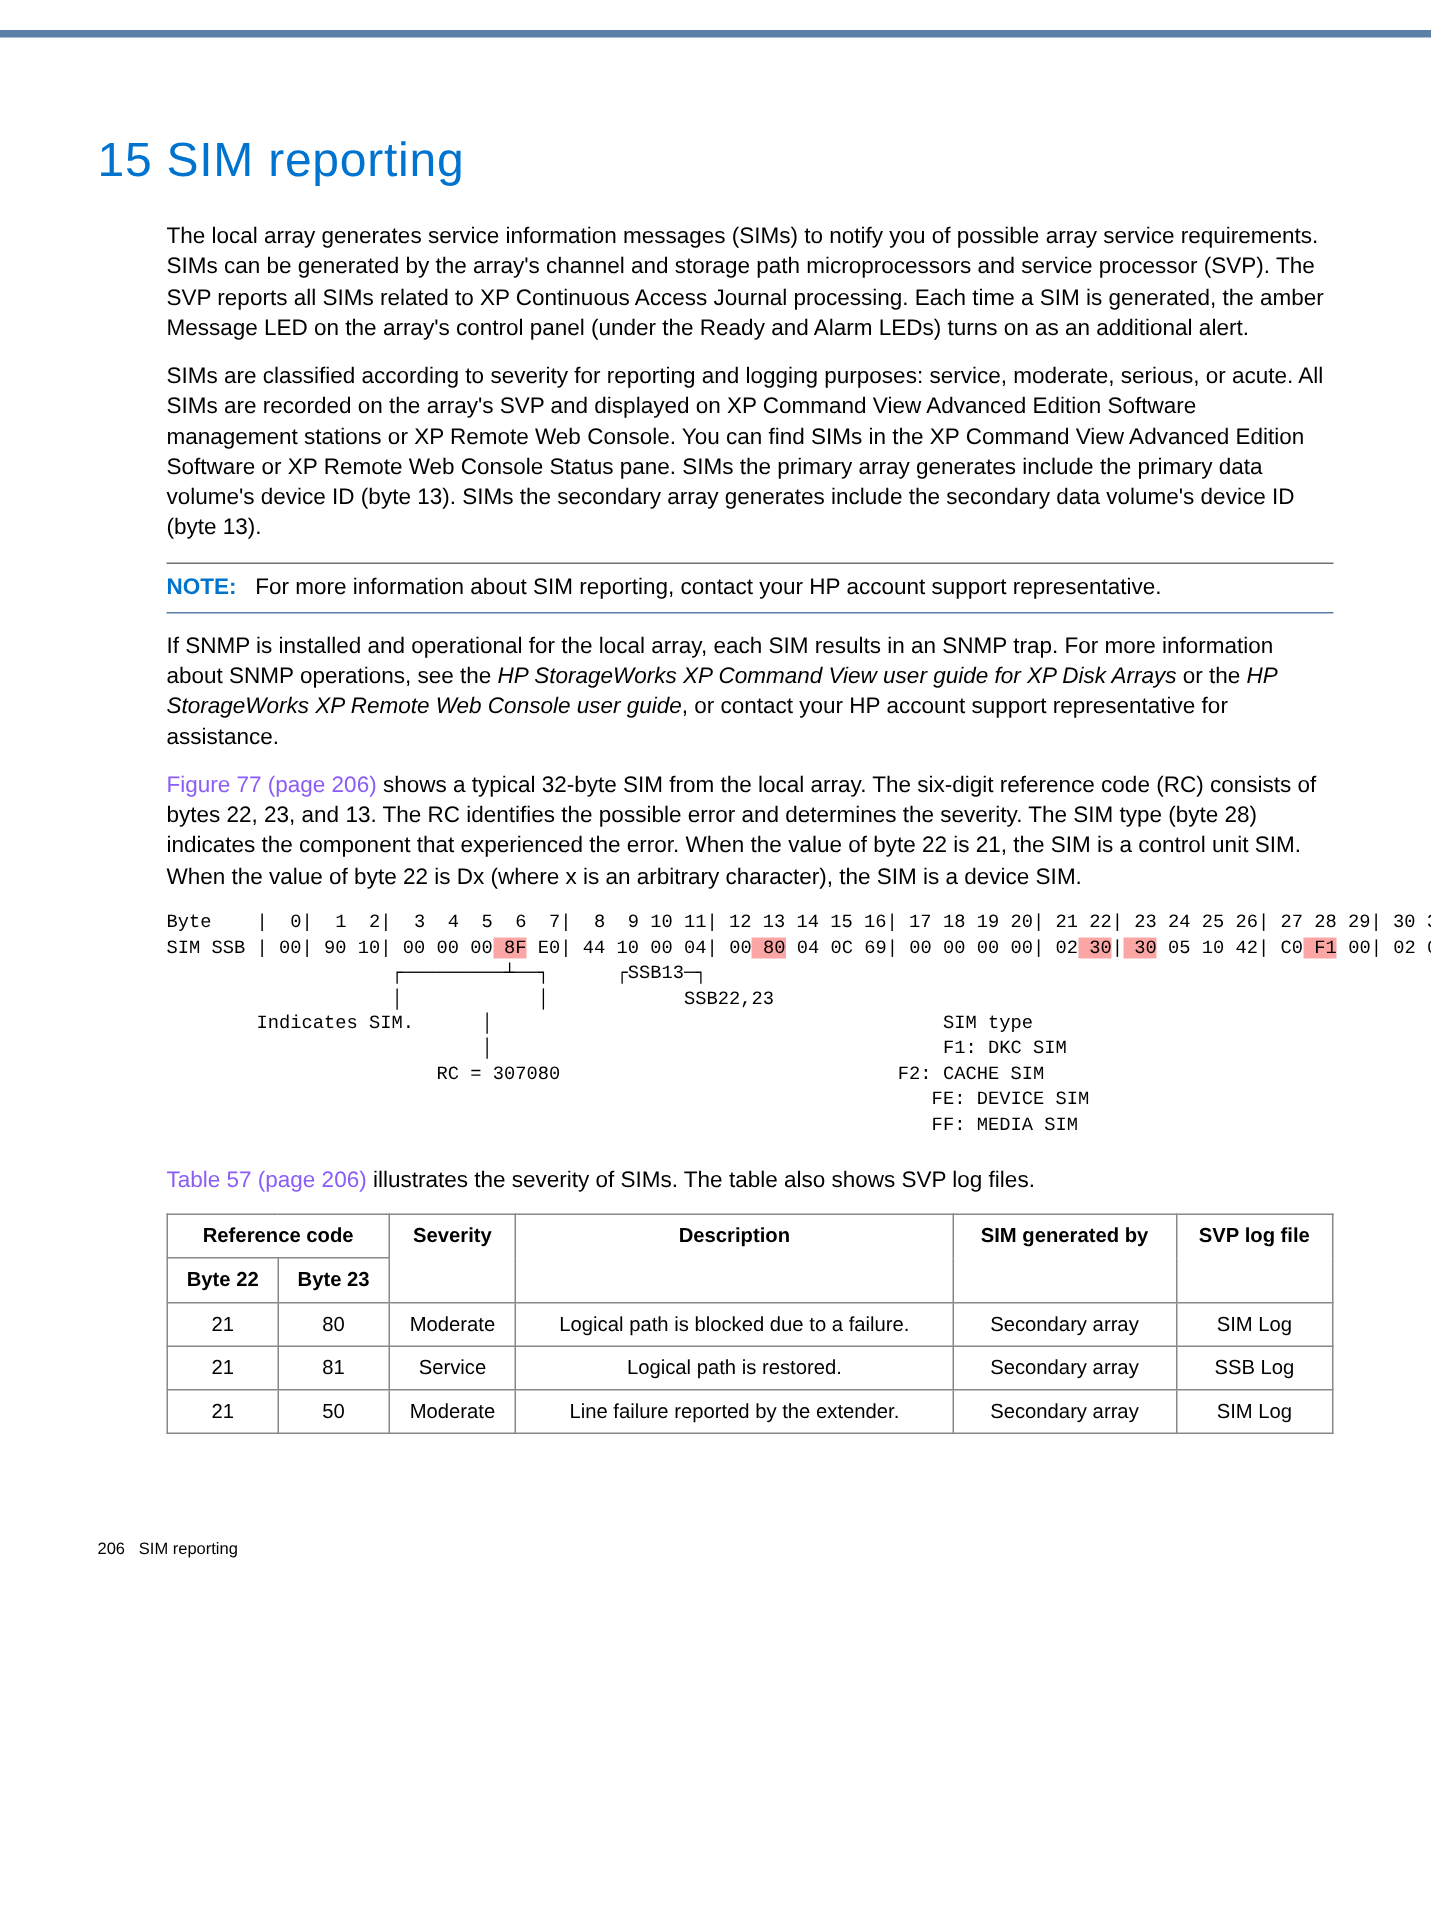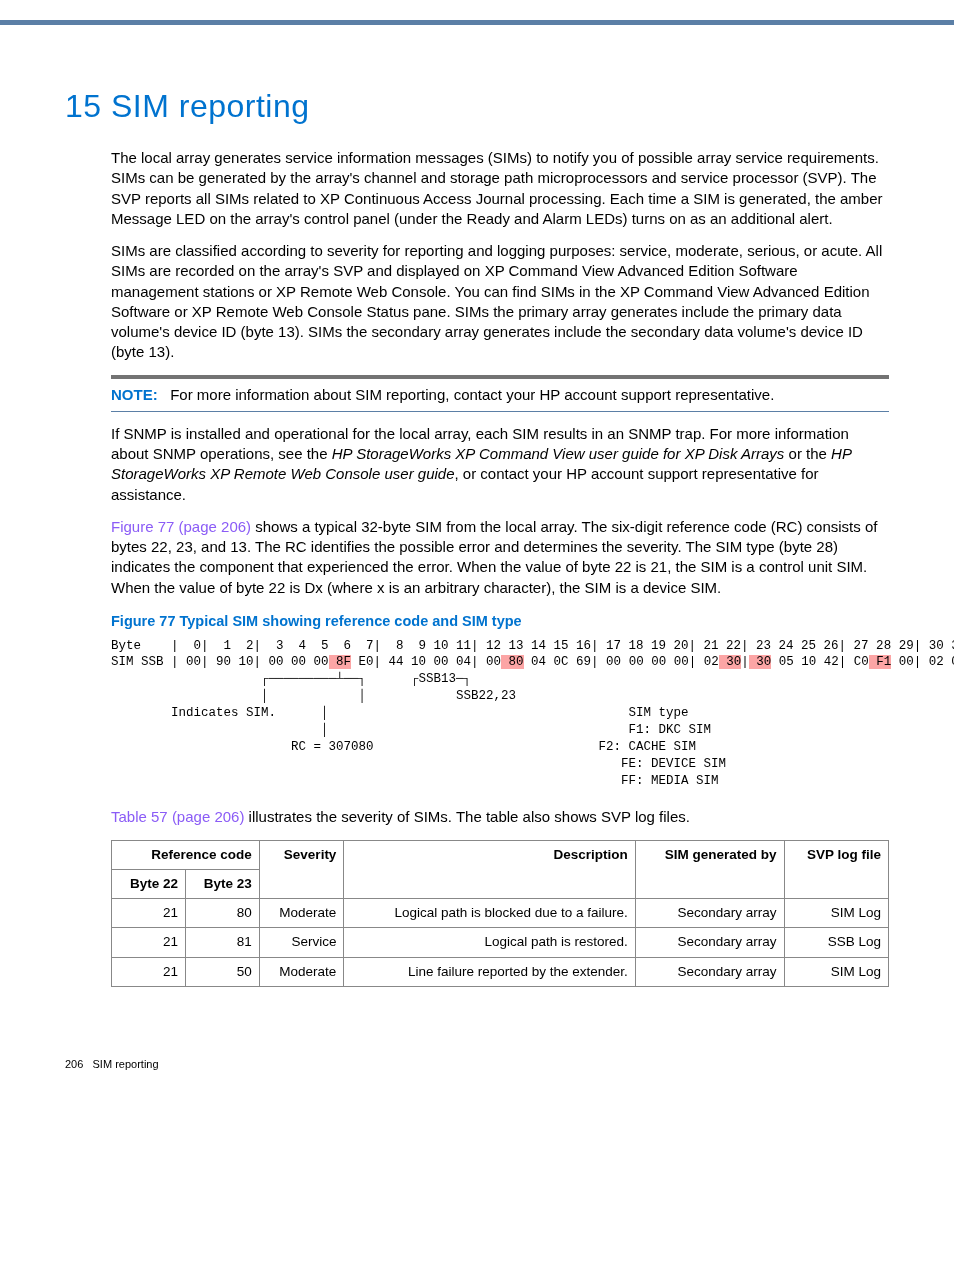--- a/index.html
+++ b/index.html
@@ -21,21 +21,21 @@
   h1.chapter {
     color: #0073cf;
     font-weight: 300;
     font-size: 32px;
     margin: 10px 0 20px 0;
     letter-spacing: 0.5px;
   }
   .body-text { margin-left: 46px; }
   p { margin: 0 0 12px 0; }
   .note-block {
-    border-top: 4px solid #737373;
+    border-top: 1px solid #737373;
     border-bottom: 1px solid #5b7fa6;
     padding: 6px 0;
     margin: 10px 0 12px 0;
   }
   .note-label { color: #0073cf; font-weight: bold; }
   a.xref, span.xref { color: #8b5cf6; text-decoration: none; }
   .italic { font-style: italic; }
   .fig-title, .tbl-title {
     color: #0073cf;
     font-weight: bold;
@@ -52,21 +52,21 @@
   .hl { background: #fca5a5; }
   table.data {
     border-collapse: collapse;
     width: 100%;
     font-size: 13.5px;
     margin-top: 4px;
   }
   table.data th, table.data td {
     border: 1px solid #888;
     padding: 5px 7px;
-    text-align: right;
+    text-align: center;
     vertical-align: top;
   }
   table.data th { font-weight: bold; }
   .footer {
     margin-top: 70px;
     font-size: 11px;
     padding-left: 0;
   }
 </style>
 </head>
@@ -88,21 +88,20 @@
     </div>
 
     <p>
       <span>If SNMP is installed and operational for the local array, each SIM results in an SNMP trap. For more information about SNMP operations, see the </span><span class="italic">HP StorageWorks XP Command View user guide for XP Disk Arrays</span><span> or the </span><span class="italic">HP StorageWorks XP Remote Web Console user guide</span><span>, or contact your HP account support representative for assistance.</span>
     </p>
 
     <p>
       <span class="xref">Figure 77 (page 206)</span><span> shows a typical 32-byte SIM from the local array. The six-digit reference code (RC) consists of bytes 22, 23, and 13. The RC identifies the possible error and determines the severity. The SIM type (byte 28) indicates the component that experienced the error. When the value of byte 22 is 21, the SIM is a control unit SIM. When the value of byte 22 is Dx (where x is an arbitrary character), the SIM is a device SIM.</span>
     </p>
 
-    <div class="fig-title">Figure 77 Typical SIM showing reference code and SIM type</div>
 
     <div class="figure-box" id="figure77">Byte    |  0|  1  2|  3  4  5  6  7|  8  9 10 11| 12 13 14 15 16| 17 18 19 20| 21 22| 23 24 25 26| 27 28 29| 30 31|
 SIM SSB | 00| 90 10| 00 00 00<span class="hl"> 8F</span> E0| 44 10 00 04| 00<span class="hl"> 80</span> 04 0C 69| 00 00 00 00| 02<span class="hl"> 30</span>|<span class="hl"> 30</span> 05 10 42| C0<span class="hl"> F1</span> 00| 02 00|
                     ┌─────────┴──┐      ┌SSB13─┐
                     │            │            SSB22,23
         Indicates SIM.      │                                        SIM type
                             │                                        F1: DKC SIM
                         RC = 307080                              F2: CACHE SIM
                                                                     FE: DEVICE SIM
                                                                     FF: MEDIA SIM</div>

